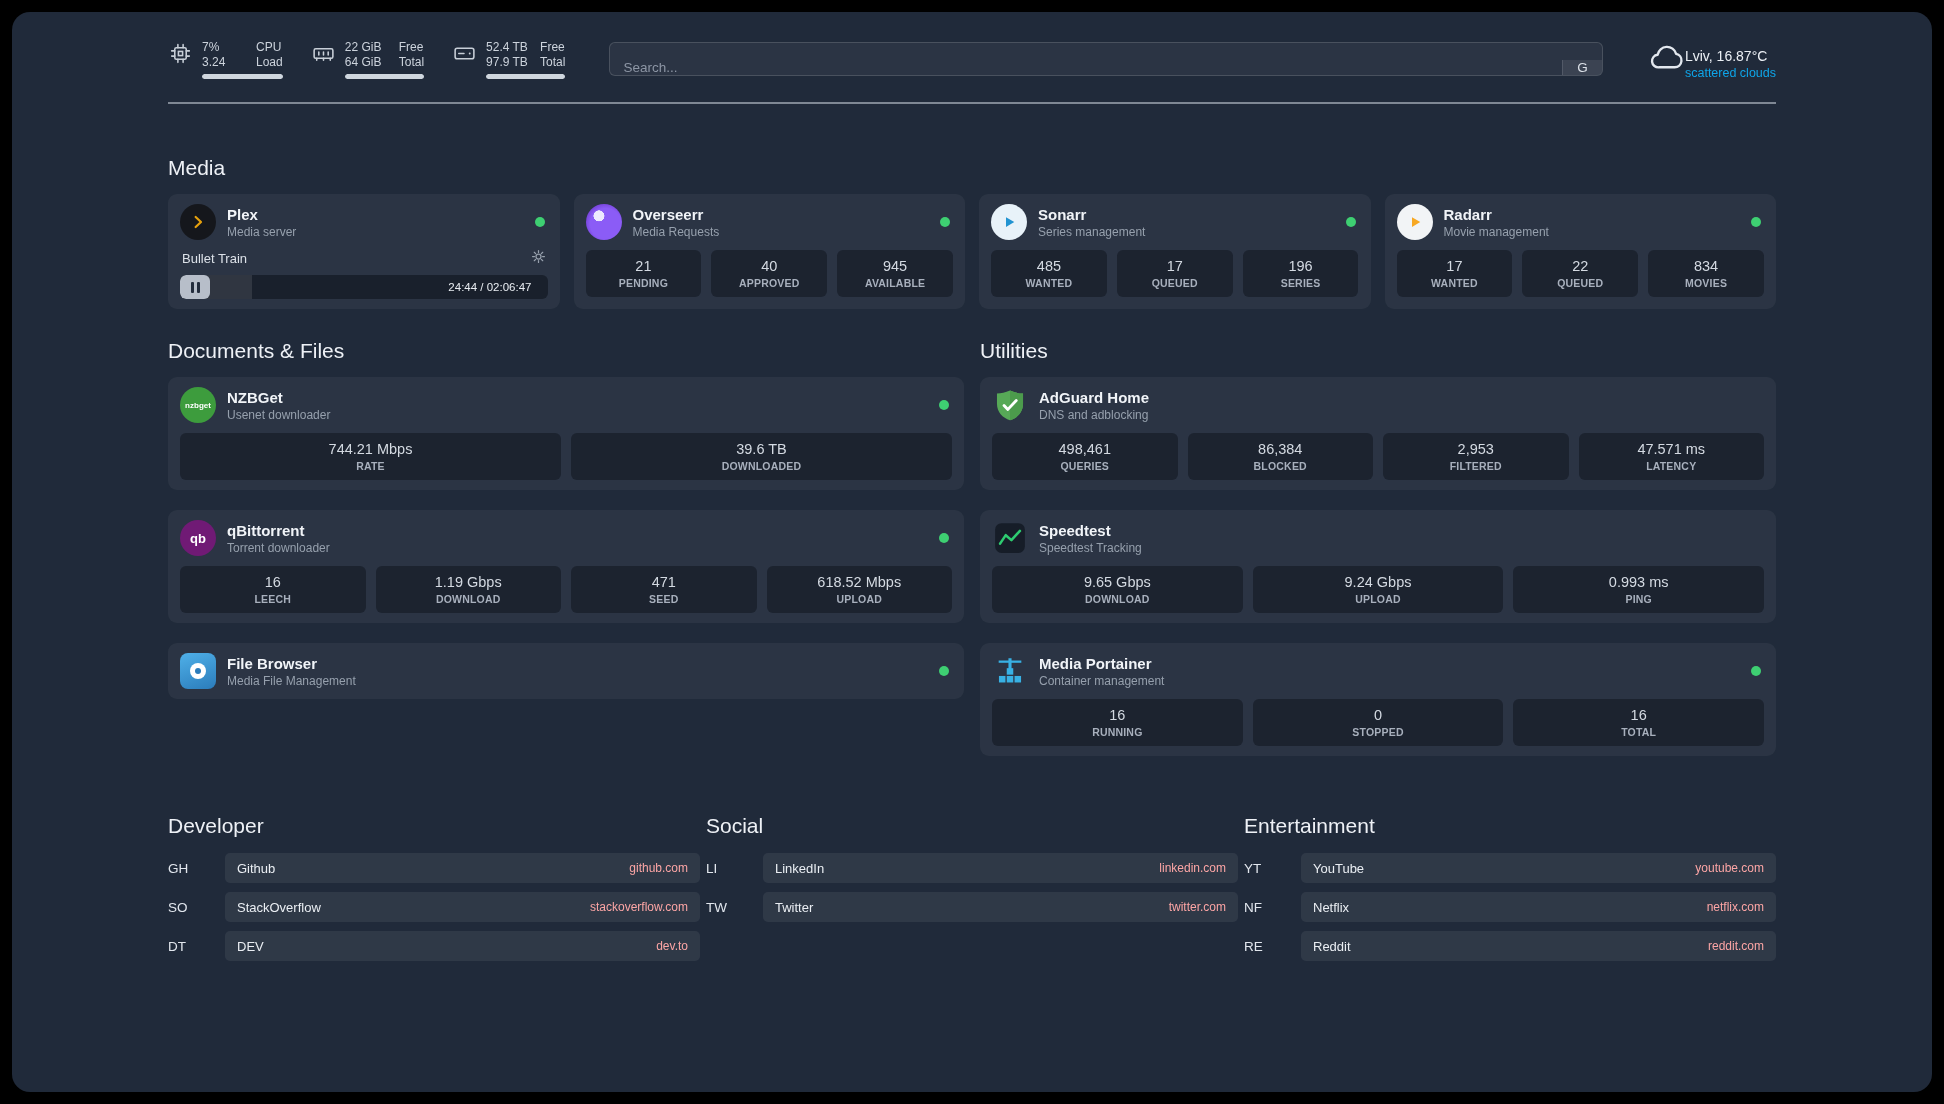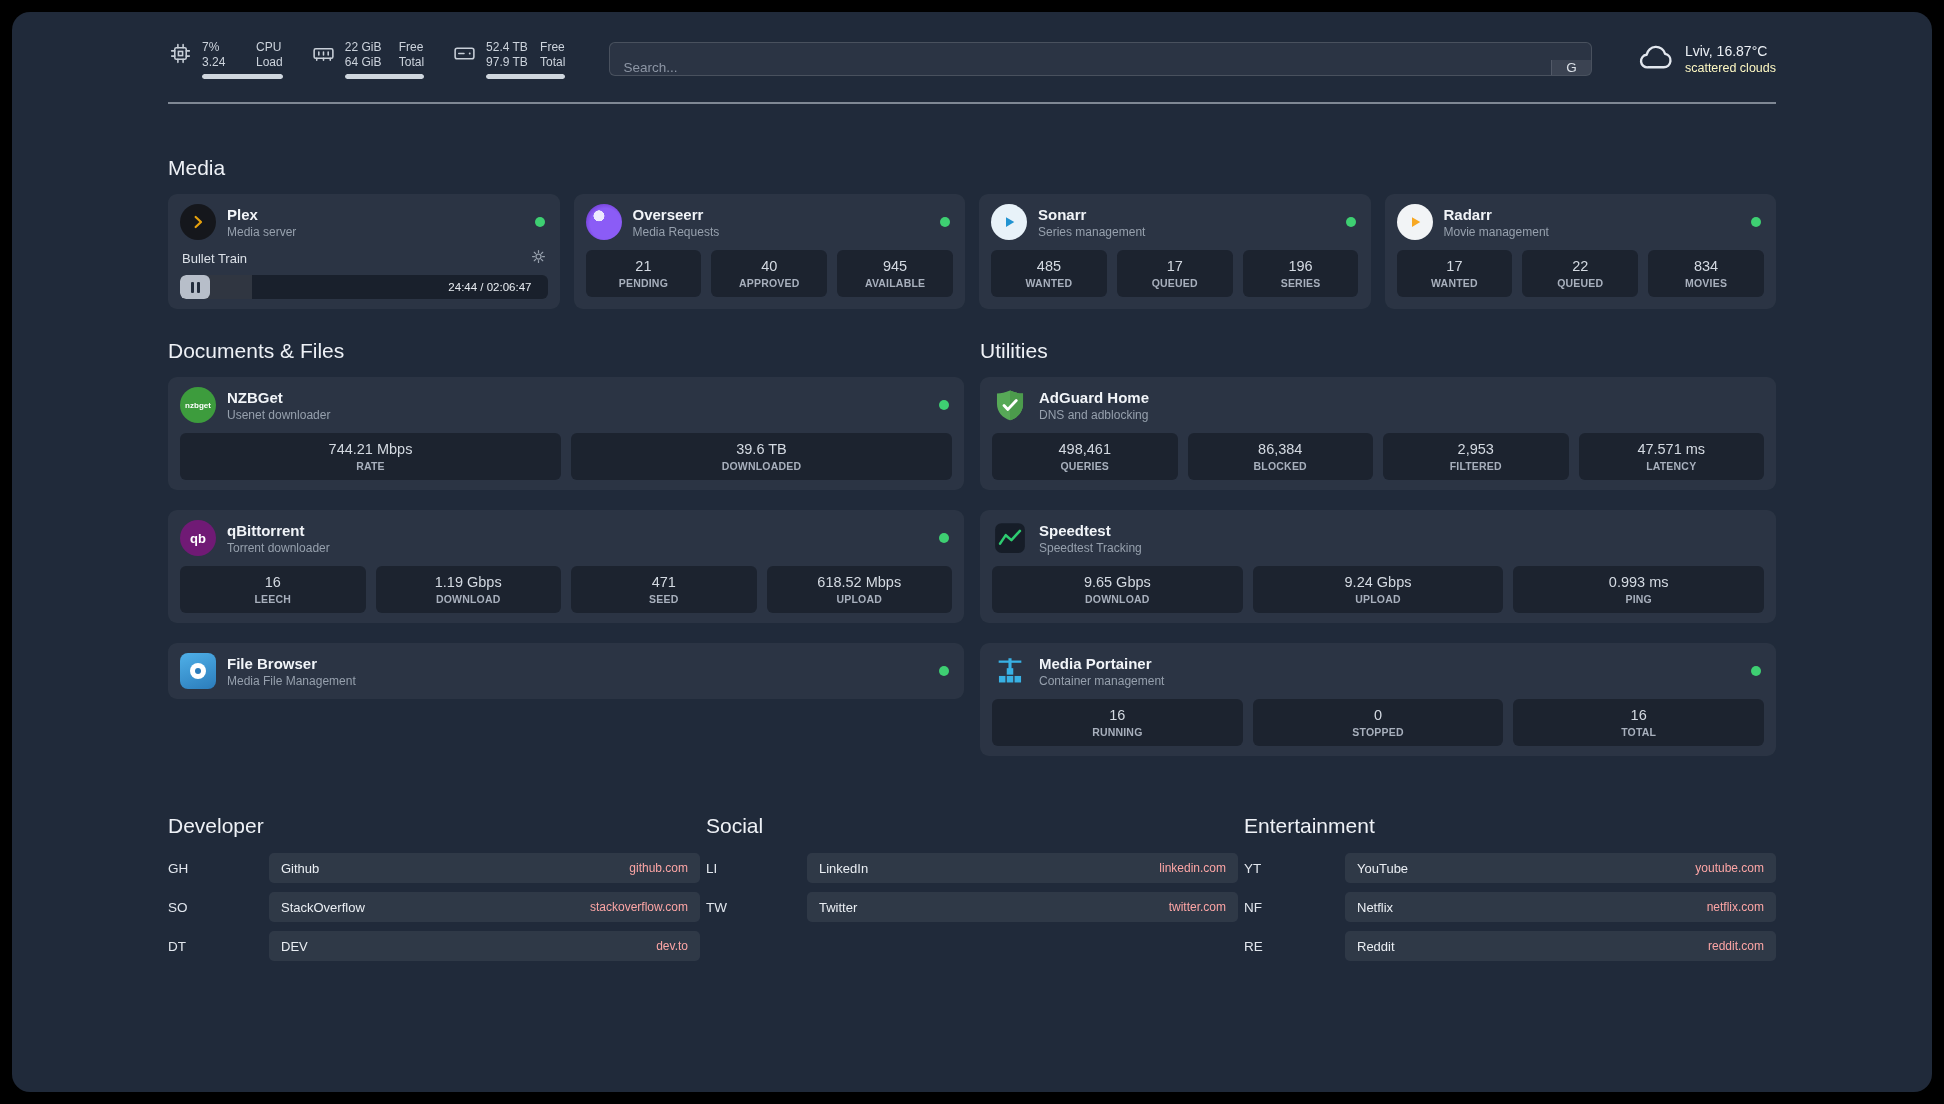--- a/index.html
+++ b/index.html
@@ -19,23 +19,23 @@
   .res-fill { height: 100%; width: 100%; background: #cfd6de; border-radius: 3px; }
 
   .search-wrap { flex: 1; margin: 0 44px; display: flex; align-items: flex-end; height: 34px;
                  background: rgba(255,255,255,0.05); border: 1px solid rgba(255,255,255,0.14);
                  border-radius: 6px; overflow: hidden; }
   .search-input { flex: 1; background: transparent; border: 0; outline: 0; color: #e2e7ed; font-size: 13.5px; padding: 0 13px; font-family: inherit; }
   .search-input::placeholder { color: #8d96a5; }
   .search-btn { width: 40px; background: rgba(255,255,255,0.08); border-left: 1px solid rgba(255,255,255,0.12);
                 color: #dbe0e7; font-size: 13.5px; display: flex; align-items: center; justify-content: center; cursor: pointer; }
 
-  .weather { display: flex; align-items: center; gap: 11px; }
+  .weather { display: flex; align-items: flex-end; }
   .weather-name { font-size: 14px; color: #ecf0f5; }
-  .weather-desc { font-size: 12.5px; color: #fef9c3; margin-top: 2px; }
+  .weather-desc { font-size: 12.5px; color: #0ea5e9; margin-top: 2px; }
 
   .divider { margin-top: 22px; border-bottom: 2px solid rgba(222,229,238,0.5); }
 
   
   .section-title { font-size: 21px; font-weight: 500; color: #eef1f6; }
   .media-section { margin-top: 52px; }
   .media-grid { display: grid; grid-template-columns: repeat(4, 1fr); gap: 14px; margin-top: 14px; }
 
   .card { background: rgba(255,255,255,0.05); border-radius: 9px; padding: 10px 12px; cursor: pointer; }
   .card-header { display: flex; align-items: center; gap: 11px; }
@@ -59,21 +59,21 @@
                display: flex; align-items: center; justify-content: center; gap: 3px; flex: none; cursor: pointer; }
   .pause-btn i { width: 3px; height: 11px; background: #232c3c; border-radius: 1px; }
   .player-time { margin-left: auto; position: relative; font-size: 11.5px; color: #e9edf2; padding-right: 16px; }
 
   .two-col { display: grid; grid-template-columns: 1fr 1fr; gap: 16px; margin-top: 30px; }
   .col-stack { display: flex; flex-direction: column; gap: 20px; margin-top: 14px; }
 
   
   .bookmarks { display: grid; grid-template-columns: repeat(3, 1fr); gap: 6px; margin-top: 58px; padding-bottom: 30px; }
   .bm-rows { display: flex; flex-direction: column; gap: 9px; margin-top: 15px; }
-  .bm-row { display: flex; align-items: center; gap: 44px; }
+  .bm-row { display: flex; align-items: center; }
   .bm-abbr { width: 57px; font-size: 13.5px; color: #e2e7ee; }
   .bm-pill { flex: 1; height: 30px; background: rgba(255,255,255,0.07); border-radius: 5px;
              display: flex; align-items: center; justify-content: space-between; padding: 0 12px; cursor: pointer; }
   .bm-name { font-size: 13px; color: #eaeef3; }
   .bm-url { font-size: 12px; color: #fca5a5; }
 
   
   .svc-icon { width: 36px; height: 36px; flex: none; display: flex; align-items: center; justify-content: center; }
   .icon-plex { background: #15171c; border-radius: 50%; }
   .icon-overseerr { border-radius: 50%;

